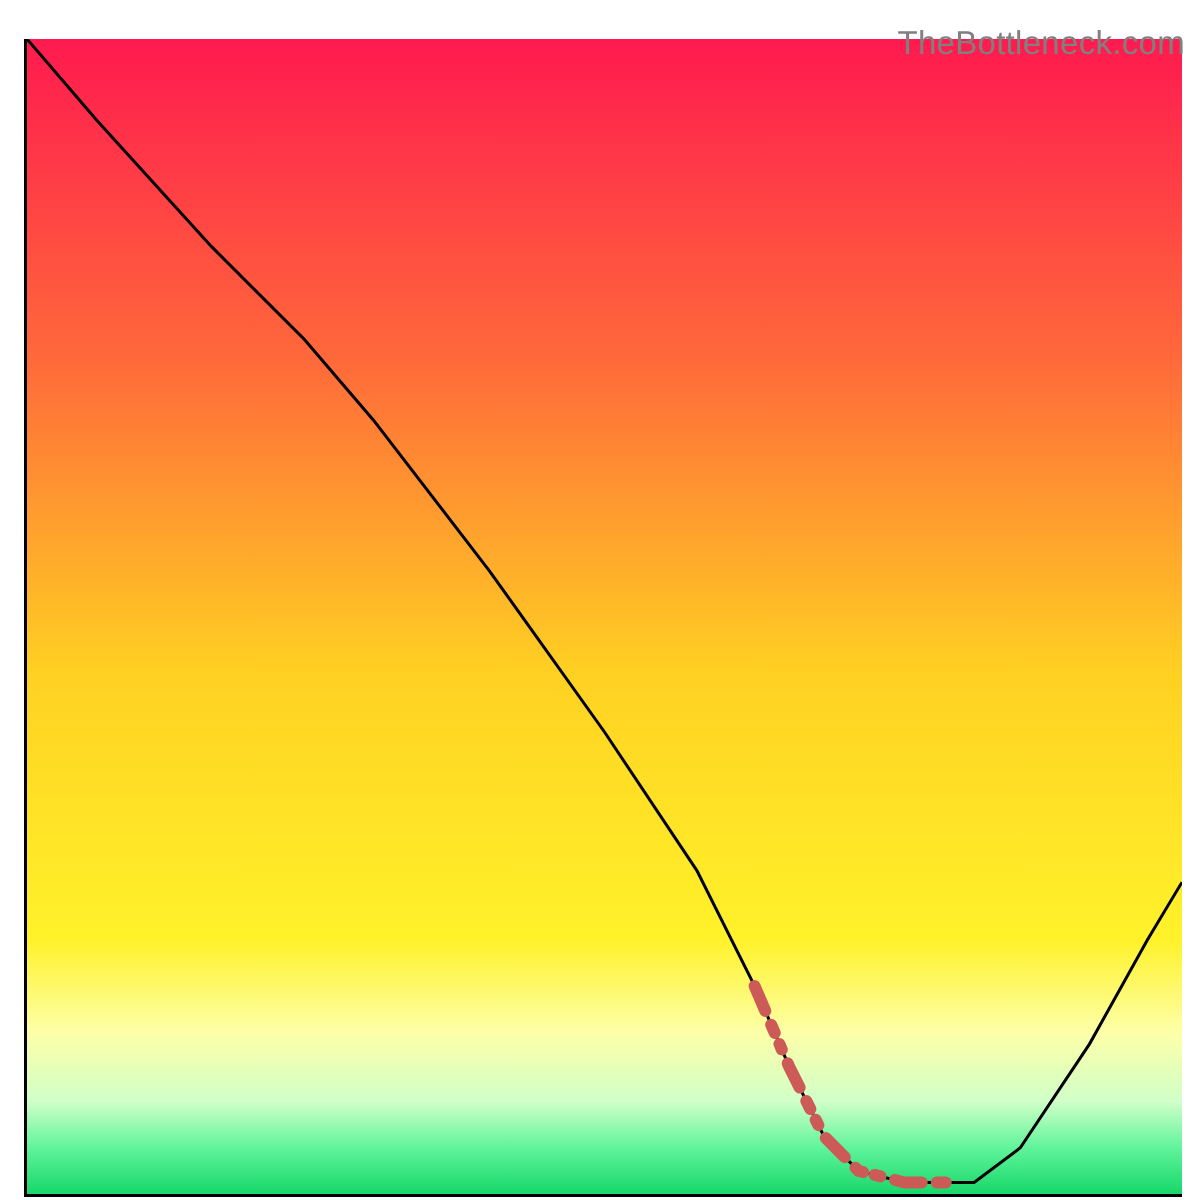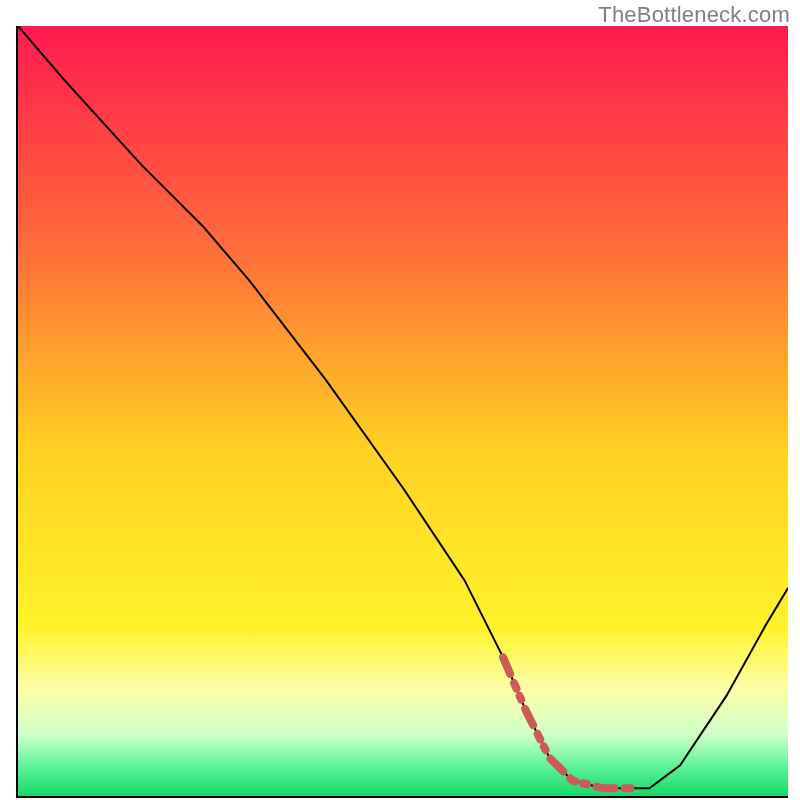--- a/index.html
+++ b/index.html
@@ -12,21 +12,21 @@
     overflow: hidden;
   }
   .outer {
     position: relative;
     width: 800px;
     height: 800px;
     box-sizing: border-box;
   }
   .watermark {
     position: absolute;
-    top: 2px;
+    top: 16px;
     right: 10px;
     font-size: 22px;
     color: #808080;
     font-weight: 500;
     letter-spacing: 0.2px;
     z-index: 20;
   }
   .plot-frame {
     position: absolute;
     left: 16px;

